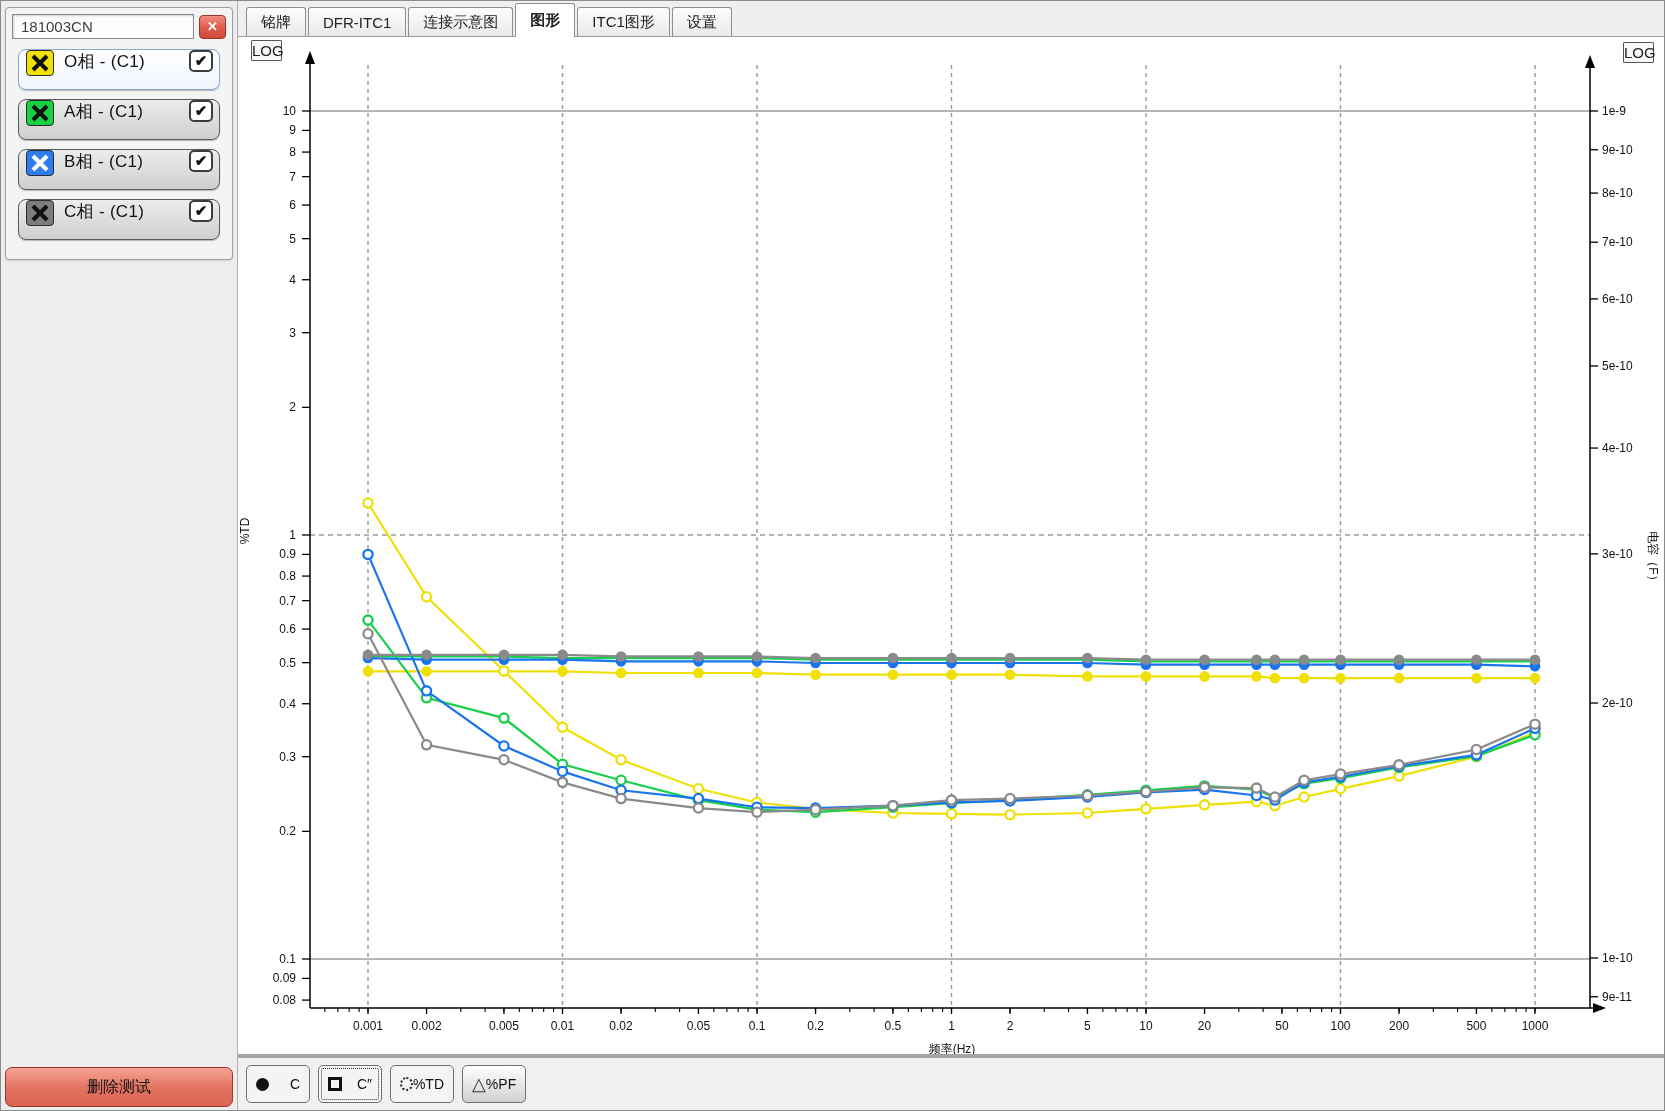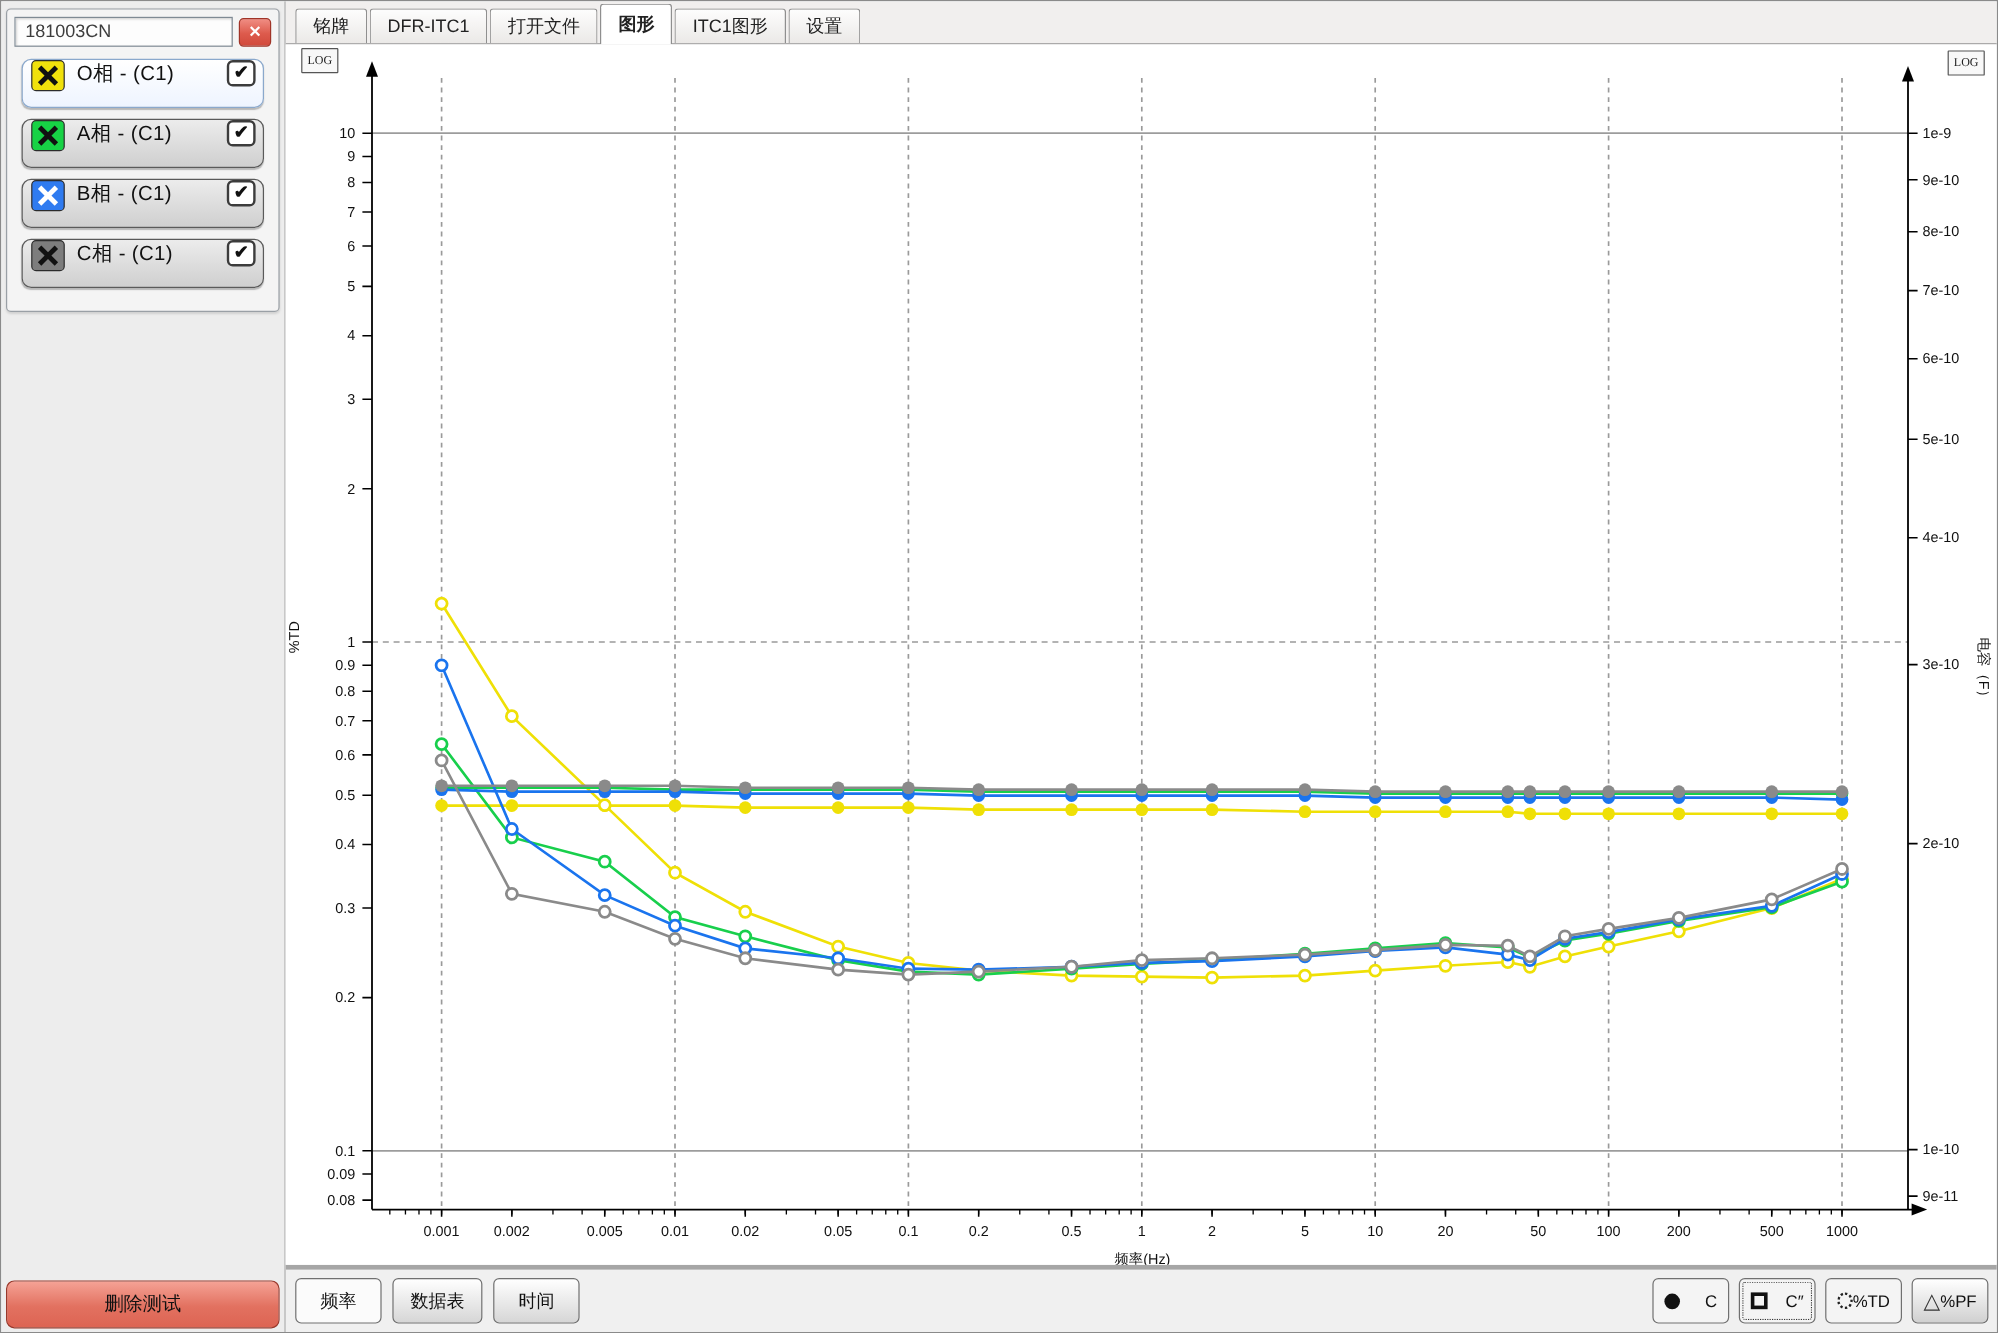--- a/index.html
+++ b/index.html
@@ -22,21 +22,21 @@
   .delete-btn { border:1px solid #99382b; background:linear-gradient(#f5a295,#e27160 55%,#dd6453); }
   .open-btn { border:1px solid #8a7200; background:linear-gradient(#ffe14d,#f3c403 55%,#e9ba00); position:relative; }
   .open-btn .fold-ico { position:absolute; left:8px; top:7px; }
 
   
   .main { flex:1; display:flex; flex-direction:column; min-width:0; }
   .tabbar { height:36px; background:#f1efee; border-bottom:1px solid #9a9a9a; display:flex; align-items:flex-end; padding-left:8px; }
   .tab { height:29px; padding:0 14px; margin-right:2px; border:1px solid #8f8f8f; border-bottom:none; border-radius:3px 3px 0 0; background:linear-gradient(#fdfdfd,#ebe9e7); font-size:15px; color:#222; display:flex; align-items:center; cursor:pointer;text-align:center; }
   .tab.active { height:34px; background:#fff; margin-bottom:-1px; border-color:#8f8f8f; z-index:2;font-weight:bold; }
   .content { flex:1; background:#fff; position:relative; overflow:hidden; }
-  .logbtn { position:absolute; width:31px; height:21px; border:1px solid #555; background:#f8f8f8; font-size:10px; color:#222; text-align:center; line-height:19px; cursor:pointer; border-radius:1px; font-family:Liberation Serif, serif; }
+  .logbtn { position:absolute; width:31px; height:21px; border:1px solid #555; background:#f8f8f8; font-size:15px; color:#222; text-align:center; line-height:19px; cursor:pointer; border-radius:1px; font-family:Liberation Sans, sans-serif; }
   #log-left { left:13px; top:3px; }
   #log-right { left:1385px; top:5px; }
   #chart { position:absolute; left:0; top:0; }
 
   
   .toolbar { height:56px; background:#f0f0f0; border-top:4px solid #a6a6a6; display:flex; align-items:center; justify-content:space-between; padding:0 7px 0 8px; }
   .toolbar-left { display:flex; gap:9px; }
   .tb-btn { height:38px; min-width:72px; padding:0 14px; border-radius:5px; font-size:15px; color:#111; border:1px solid #707070; background:linear-gradient(#ffffff,#d6d6d6); cursor:pointer; font-family:inherit; }
   .tb-btn.pressed { background:#fbfbfb; }
   .toolbar-right { display:flex; gap:8px; }
@@ -106,21 +106,21 @@
     </div>
     <div class="sidebar-bottom">
       <button class="side-btn delete-btn">删除测试</button>
     </div>
   </aside>
 
   <div class="main">
     <div class="tabbar" id="tabbar">
         <div class="tab">铭牌</div>
         <div class="tab">DFR-ITC1</div>
-        <div class="tab">打开文件</div>
+        <div class="tab">连接示意图</div>
         <div class="tab active">图形</div>
         <div class="tab">ITC1图形</div>
         <div class="tab">设置</div>
       </div>
 
     <div class="content">
       <svg id="chart" width="1427" height="1019" viewBox="238 36 1427 1019">
           <g>
             <line x1="368" y1="64" x2="368" y2="1007" stroke="#9a9a9a" stroke-width="1.4" stroke-dasharray="4 4"></line>
             <line x1="562.5" y1="64" x2="562.5" y2="1007" stroke="#9a9a9a" stroke-width="1.4" stroke-dasharray="4 4"></line>
@@ -490,25 +490,20 @@
               <circle cx="1476.4496658433557" cy="748.4784521361803" r="4.6" fill="#ffffff" stroke="#8a8a8a" stroke-width="2.3"></circle>
               <circle cx="1535" cy="723.1535967029972" r="4.6" fill="#ffffff" stroke="#8a8a8a" stroke-width="2.3"></circle>
             </g>
           </g>
         </svg>
       <button class="logbtn" id="log-left">LOG</button>
       <button class="logbtn" id="log-right">LOG</button>
     </div>
 
     <div class="toolbar">
-      <div class="toolbar-left" id="toolbar-left">
-          <button class="tb-btn pressed">频率</button>
-          <button class="tb-btn">数据表</button>
-          <button class="tb-btn">时间</button>
-        </div>
       <div class="toolbar-right">
         <button class="tg-btn pressed">
           <span class="ic-circle-filled"></span>
           <span>C</span>
         </button>
         <button class="tg-btn pressed focused">
           <span class="ic-square"></span>
           <span>C″</span>
         </button>
         <button class="tg-btn pressed">

